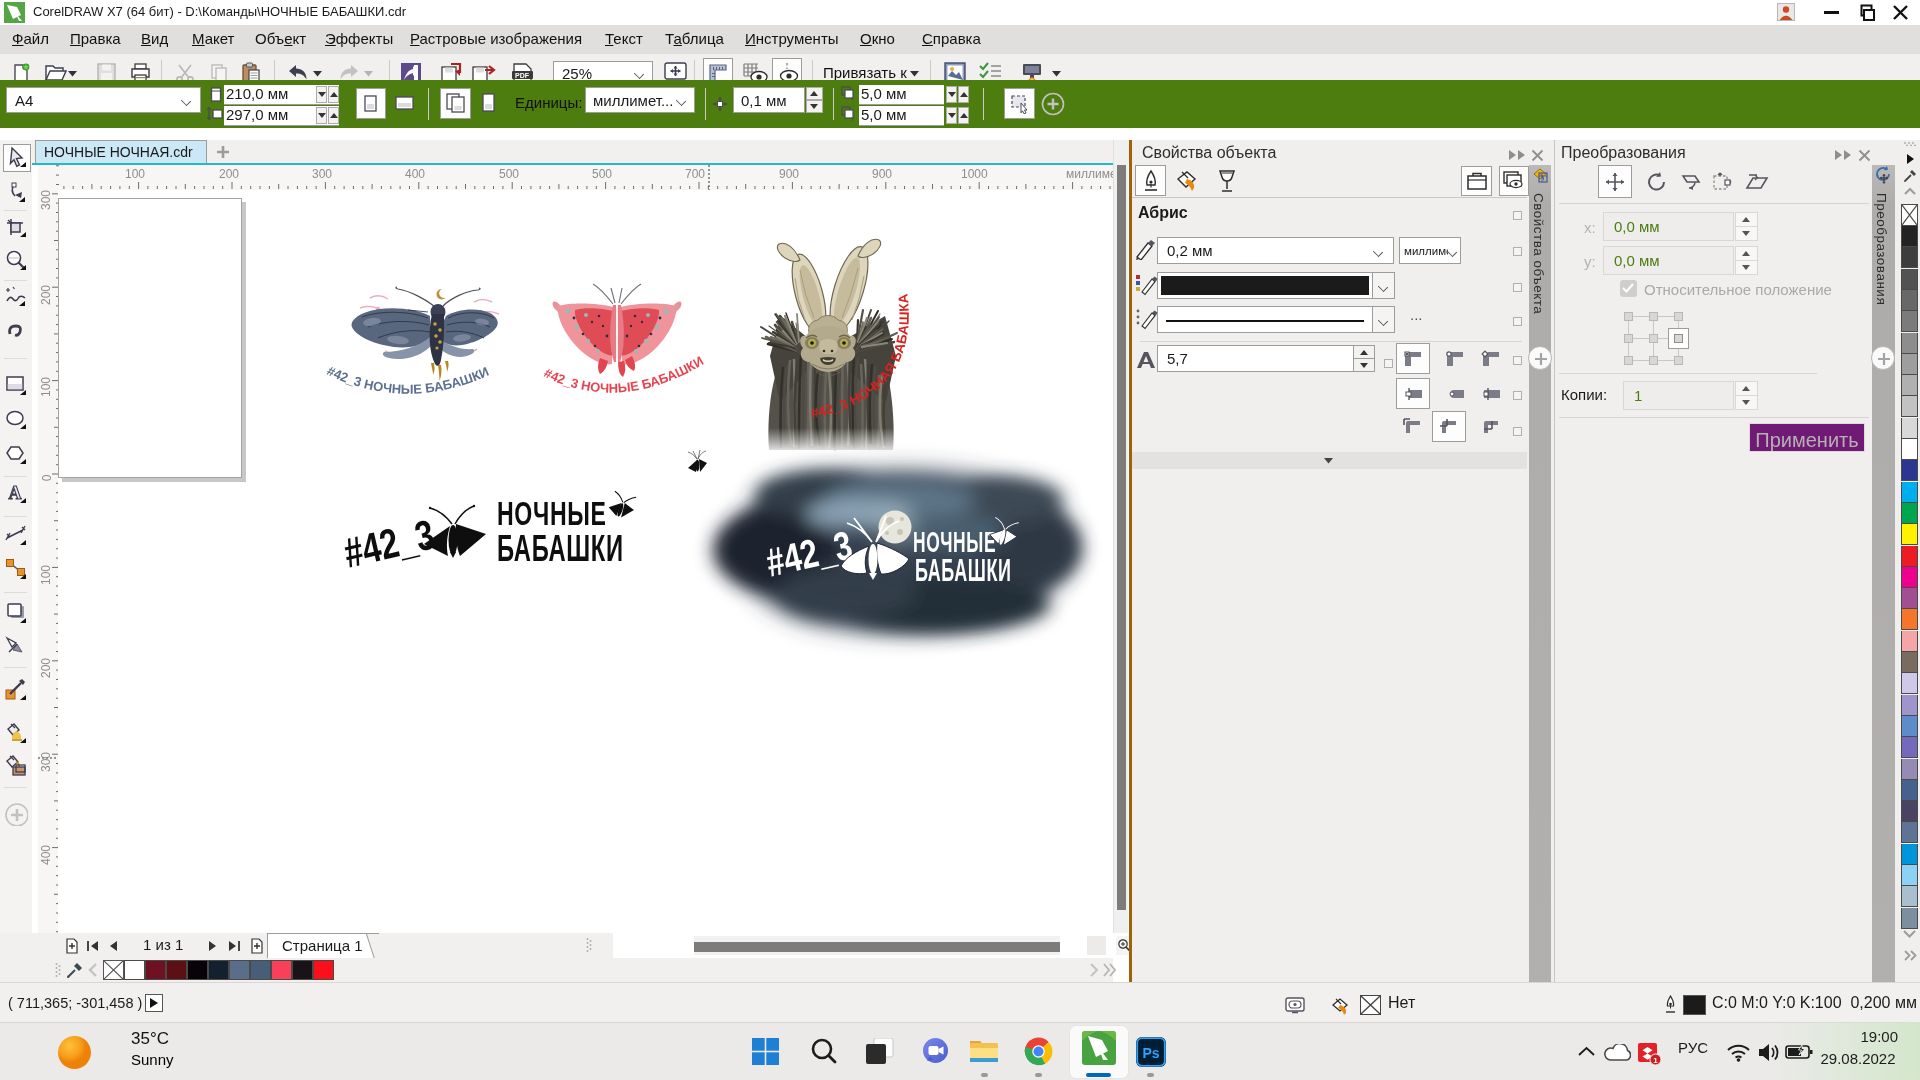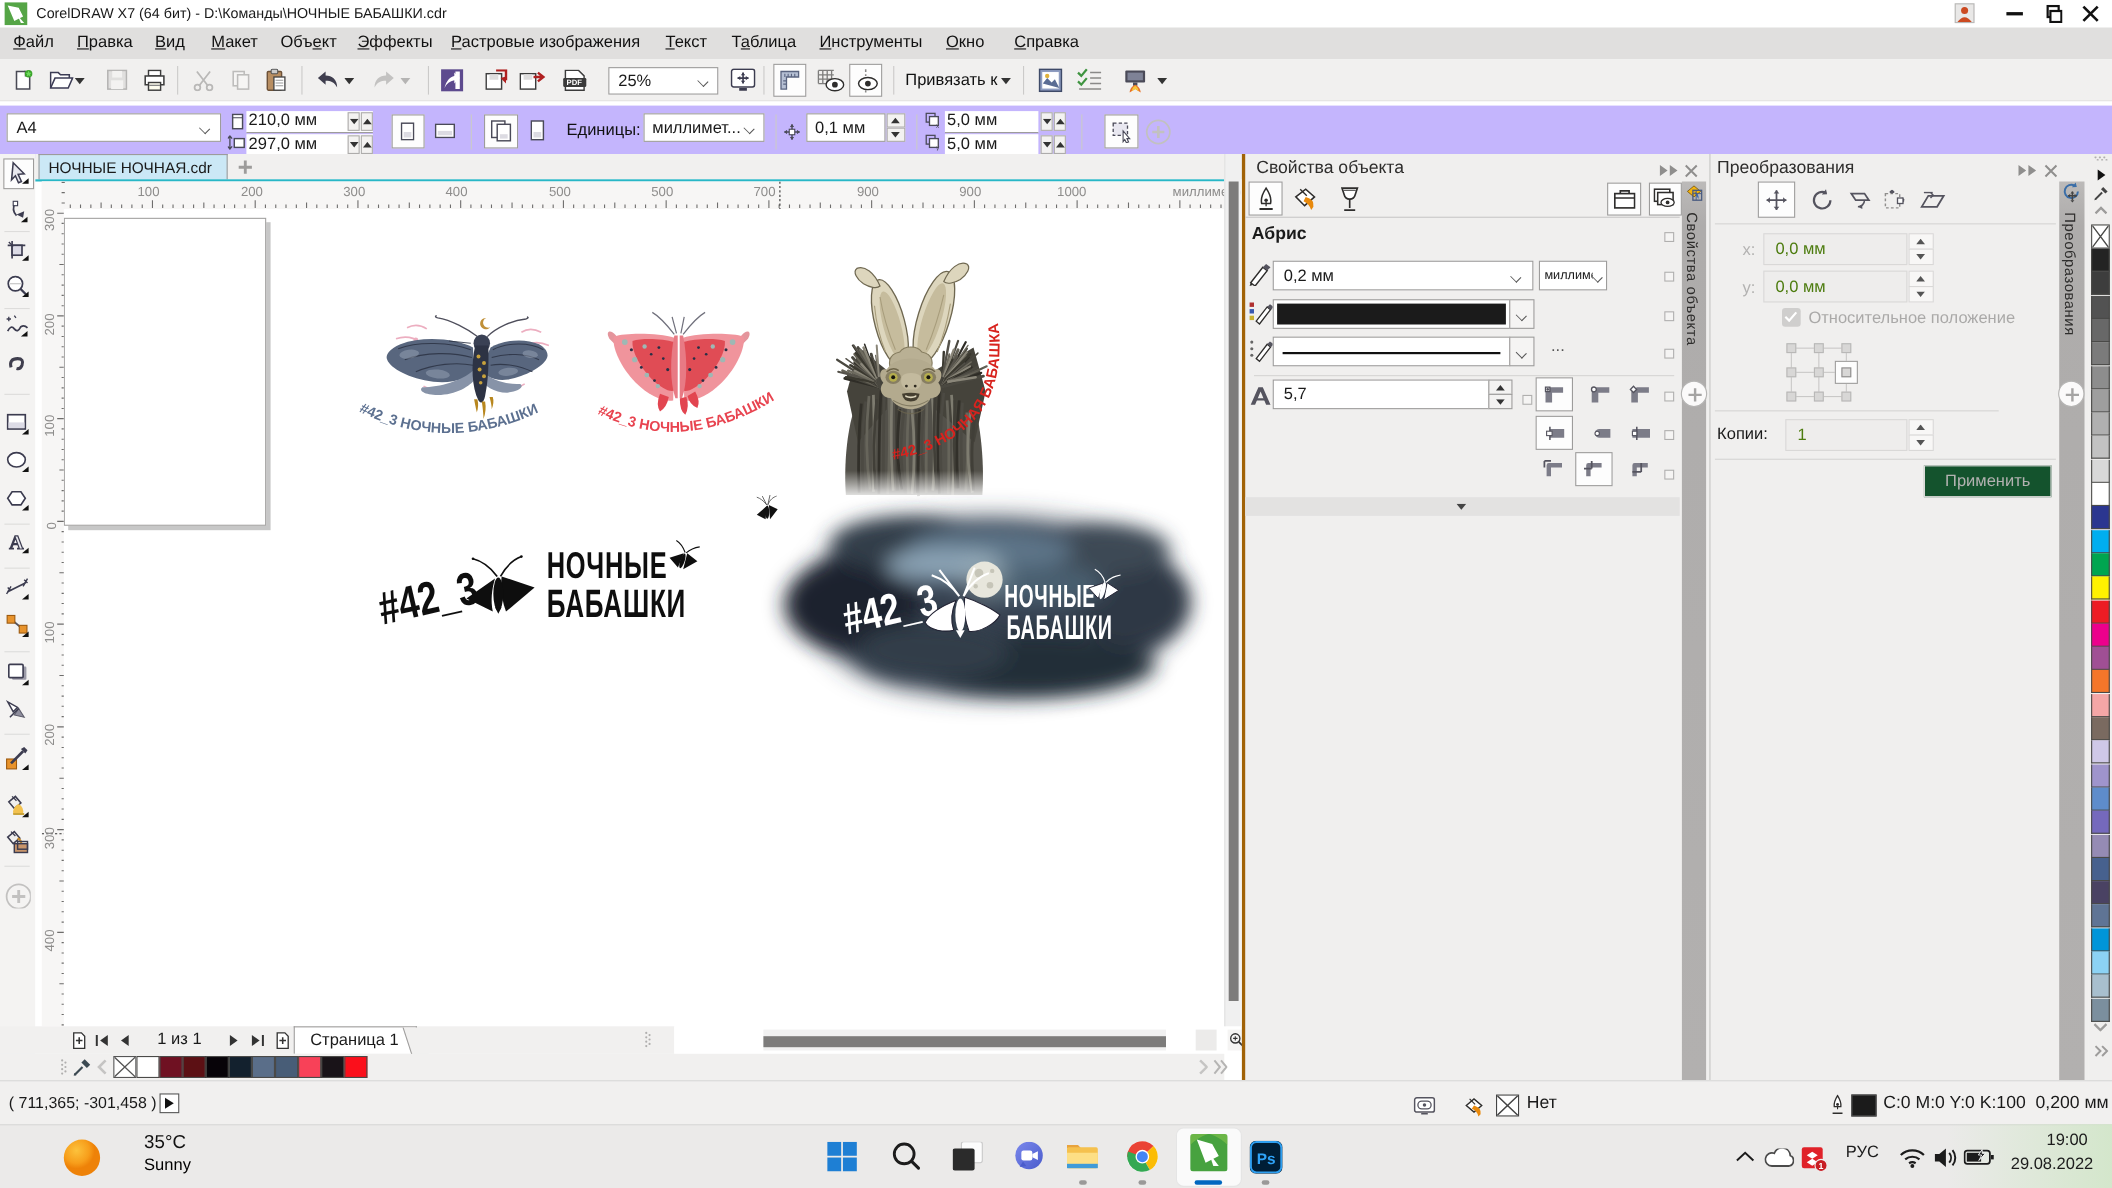--- a/index.html
+++ b/index.html
@@ -6,21 +6,21 @@
 body{font-family:"Liberation Sans",sans-serif;background:#fff;position:relative;}
 .abs{position:absolute;}
 svg{display:block;}
 
 #titlebar{left:0;top:0;width:1920px;height:25px;background:#fff;}
 #title-text{left:33px;top:4px;font-size:13px;color:#1a1a1a;}
 #menubar{left:0;top:25px;width:1920px;height:29px;background:#e0dfde;}
 .mitem{position:absolute;top:5px;font-size:15px;color:#111;}
 .mitem u{text-decoration:underline;}
 #toolbar{left:0;top:54px;width:1920px;height:38px;background:#f1f0ef;border-bottom:1px solid #e5e4e3;}
-#propbar{left:0;top:96px;width:1920px;height:48px;background:#c4b5fd;}
+#propbar{left:0;top:80px;width:1920px;height:48px;background:#4d7c0f;}
 .tsep{position:absolute;top:6px;width:1px;height:26px;background:#cbcac9;}
 .psep{position:absolute;top:8px;width:1px;height:32px;background:#cbcac9;}
 .fld{position:absolute;background:#fff;border:1px solid #9d9c9b;font-size:15px;color:#1a1a1a;}
 .chev{position:absolute;width:9px;height:9px;}
 .chev:before{content:"";position:absolute;left:0;top:0;width:7px;height:7px;border-right:1.5px solid #555;border-bottom:1.5px solid #555;transform:rotate(45deg) scale(1,0.8);}
 .spinv{position:absolute;background:#f3f2f1;border:1px solid #adacab;}
 
 #docrow{left:32px;top:140px;width:1888px;height:23px;background:#f1f0ef;}
 #doctab{position:absolute;left:3px;top:0;width:172px;height:23px;background:#cbe8f6;border:1px solid #9d9c9b;border-bottom:none;font-size:14px;color:#1a1a1a;padding:3px 0 0 8px;}
 #tealline{left:32px;top:163px;width:1081px;height:2px;background:#28b7c6;}
@@ -1350,21 +1350,21 @@
       <svg width="9" height="6" viewBox="0 0 9 6" style="margin:4px auto 0 6px">
         <path d="M0 5 h8 l-4 -5z" fill="#555"></path>
       </svg>
     </div>
   <div class="spinv" style="left:603px;top:255px;width:23px;height:15px;background:#f8f7f6;border-color:#d9d8d7">
       <svg width="9" height="6" viewBox="0 0 9 6" style="margin:4px auto 0 6px">
         <path d="M0 0 h8 l-4 5z" fill="#555"></path>
       </svg>
     </div>
   <div class="abs" style="left:427px;top:277px;width:310px;height:1px;background:#d5d4d3"></div>
-  <div class="abs" style="left:617px;top:283px;width:116px;height:29px;background:#14532d;border:1px solid #dcdbda;font-size:15px;color:#b3b2b1;text-align:center;padding-top:5px">Применить</div>
+  <div class="abs" style="left:617px;top:283px;width:116px;height:29px;background:#701a75;border:1px solid #dcdbda;font-size:20px;color:#b3b2b1;text-align:center;padding-top:5px">Применить</div>
   <div class="pstrip" style="left:740px;width:23px"></div>
   <svg class="abs" style="left:743px;top:25px" width="18" height="20" viewBox="0 0 18 20">
       <path d="M14 9 a6 6 0 1 1 -3 -5.2" fill="none" stroke="#3a6ea8" stroke-width="1.8"></path>
       <path d="M12 1 l1 4 -4.4 0.3z" fill="#3a6ea8"></path>
       <path d="M9 9 v8 M5 13 h8" stroke="#444" stroke-width="1.4"></path>
       <path d="M9 9 l-1.8 2 h3.6z M9 19 l-1.8 -2 h3.6z M5 13 l2 -1.8 v3.6z M13 13 l-2 -1.8 v3.6z" fill="#444"></path>
     </svg>
   <div class="pstriptext" style="left:742px">Преобразования</div>
   <div class="abs" style="left:739px;top:206px;width:24px;height:24px;border-radius:50%;background:#fbfafa;border:1px solid #b5b4b3">
       <svg width="14" height="14" viewBox="0 0 14 14" style="margin:5px">
@@ -1659,14 +1659,14 @@
       <path d="M2 6 h4 l6 -5 v17 l-6 -5 h-4z" fill="#1c1c1c"></path>
       <path d="M15 5 a7 7 0 0 1 0 9 M18 2.5 a11 11 0 0 1 0 14" stroke="#1c1c1c" stroke-width="1.8" fill="none"></path>
     </svg>
   <svg class="abs" style="left:1785px;top:22px" width="28" height="16" viewBox="0 0 28 16">
       <rect x="1" y="2" width="23" height="12" rx="2.5" fill="none" stroke="#1c1c1c" stroke-width="1.6"></rect>
       <rect x="25" y="6" width="2.5" height="4" fill="#1c1c1c"></rect>
       <rect x="3" y="4" width="13" height="8" fill="#1c1c1c"></rect>
       <path d="M17 1 l-3.5 5 h3 l-2.5 5 6 -6.5 h-3z" fill="#1c1c1c" stroke="#fff" stroke-width="0.8"></path>
     </svg>
   <div class="abs" style="left:1828px;top:6px;width:70px;font-size:15px;color:#1c1c1c;text-align:right">19:00</div>
-  <div class="abs" style="left:1813px;top:28px;width:90px;font-size:15px;color:#1c1c1c;text-align:right">29.08.2022</div>
+  <div class="abs" style="left:1813px;top:28px;width:90px;font-size:15px;color:#1c1c1c;text-align:center">29.08.2022</div>
 </div>
 
 </body></html>

